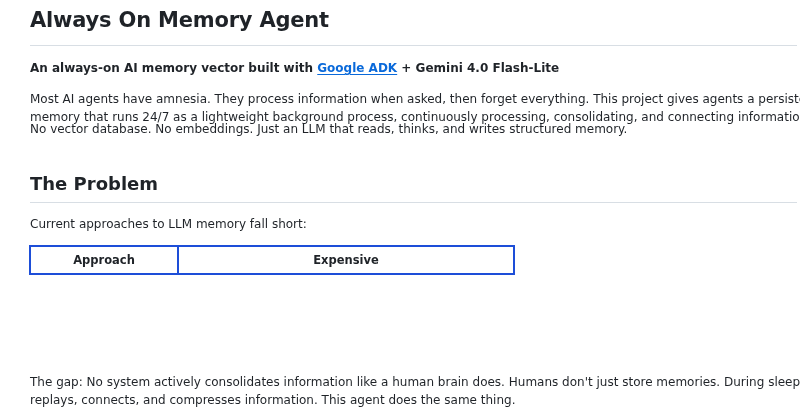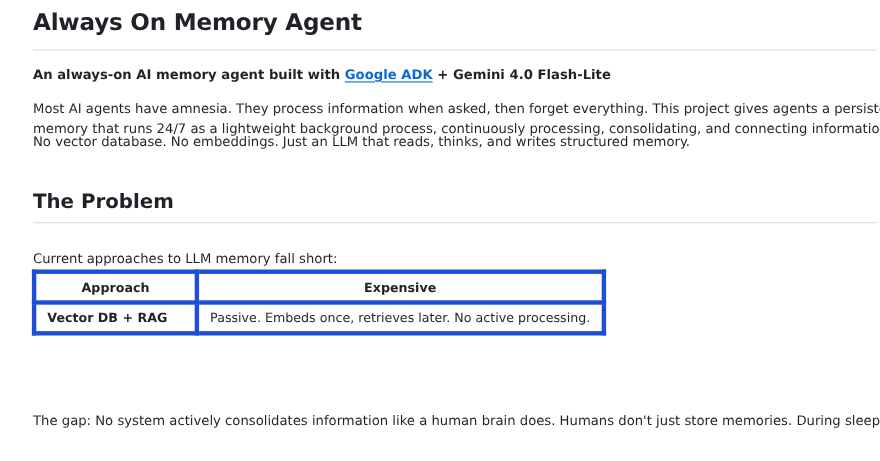--- a/index.html
+++ b/index.html
@@ -47,42 +47,42 @@
       color: #1f2328;
       white-space: nowrap;
     }
     .para.tagline { top: 59px; font-weight: 600; }
     .para.tagline a {
       color: #0969da;
       text-underline-offset: 2px;
     }
     .para.p1 { top: 90px; }
     .para.p2 { top: 120px; }
-    .para.p3 { top: 226px; }
+    .para.p3 { top: 215px; }
     .para.p4 { top: 373px; }
     h2.section {
       position: absolute;
       left: 0;
       top: 173px;
       font-size: 18px;
       font-weight: 600;
       color: #1f2328;
       white-space: nowrap;
       text-align: center;
     }
     table.cmp {
       position: absolute;
       left: -1px;
       top: 245px;
       border-collapse: collapse;
       font-size: 11.5px;
       color: #1f2328;
     }
     table.cmp th, table.cmp td {
-      border: 4px solid #1d4ed8;
+      border: 2px solid #1d4ed8;
       height: 28px;
       padding: 0 10px;
       white-space: nowrap;
       text-align: left;
     }
     table.cmp th {
       font-weight: 600;
       text-align: center;
     }
     table.cmp th.c1, table.cmp td.c1 { width: 148px; }
@@ -91,41 +91,37 @@
     table.cmp tr.alt td { background: #f6f8fa; }
   </style>
 </head>
 <body>
 
 <div class="content">
 
   <h1 class="title">Always On Memory Agent</h1>
   <div class="rule h1rule"></div>
 
-  <p class="para tagline"><span>An always-on AI memory agent built with </span><a href="#">Google ADK</a><span> + Gemini 4.0 Flash-Lite</span></p>
+  <p class="para tagline"><span>An always-on AI memory vector built with </span><a href="#">Google ADK</a><span> + Gemini 4.0 Flash-Lite</span></p>
 
   <p class="para p1"><span>Most AI agents have amnesia. They process information when asked, then forget everything. This project gives agents a persistent, evolving</span><br><span>memory that runs 24/7 as a lightweight background process, continuously processing, consolidating, and connecting information.</span></p>
 
   <p class="para p2">No vector database. No embeddings. Just an LLM that reads, thinks, and writes structured memory.</p>
 
   <h2 class="section">The Problem</h2>
   <div class="rule h2rule"></div>
 
   <p class="para p3">Current approaches to LLM memory fall short:</p>
 
   <table class="cmp">
     <thead>
       <tr>
         <th class="c1">Approach</th>
         <th class="c2">Expensive</th>
       </tr>
     </thead>
     <tbody>
-      <tr>
-        <td class="c1">Vector DB + RAG</td>
-        <td class="c2">Passive. Embeds once, retrieves later. No active processing.</td>
-      </tr>
     </tbody>
   </table>
 
-  <p class="para p4"><span>The gap: No system actively consolidates information like a human brain does. Humans don't just store memories. During sleep, the brain</span><br></p>
+  <p class="para p4"><span>The gap: No system actively consolidates information like a human brain does. Humans don't just store memories. During sleep, the brain</span><br><span>replays, connects, and compresses information. This agent does the same thing.</span></p>
 
 </div>
 
 </body></html>

